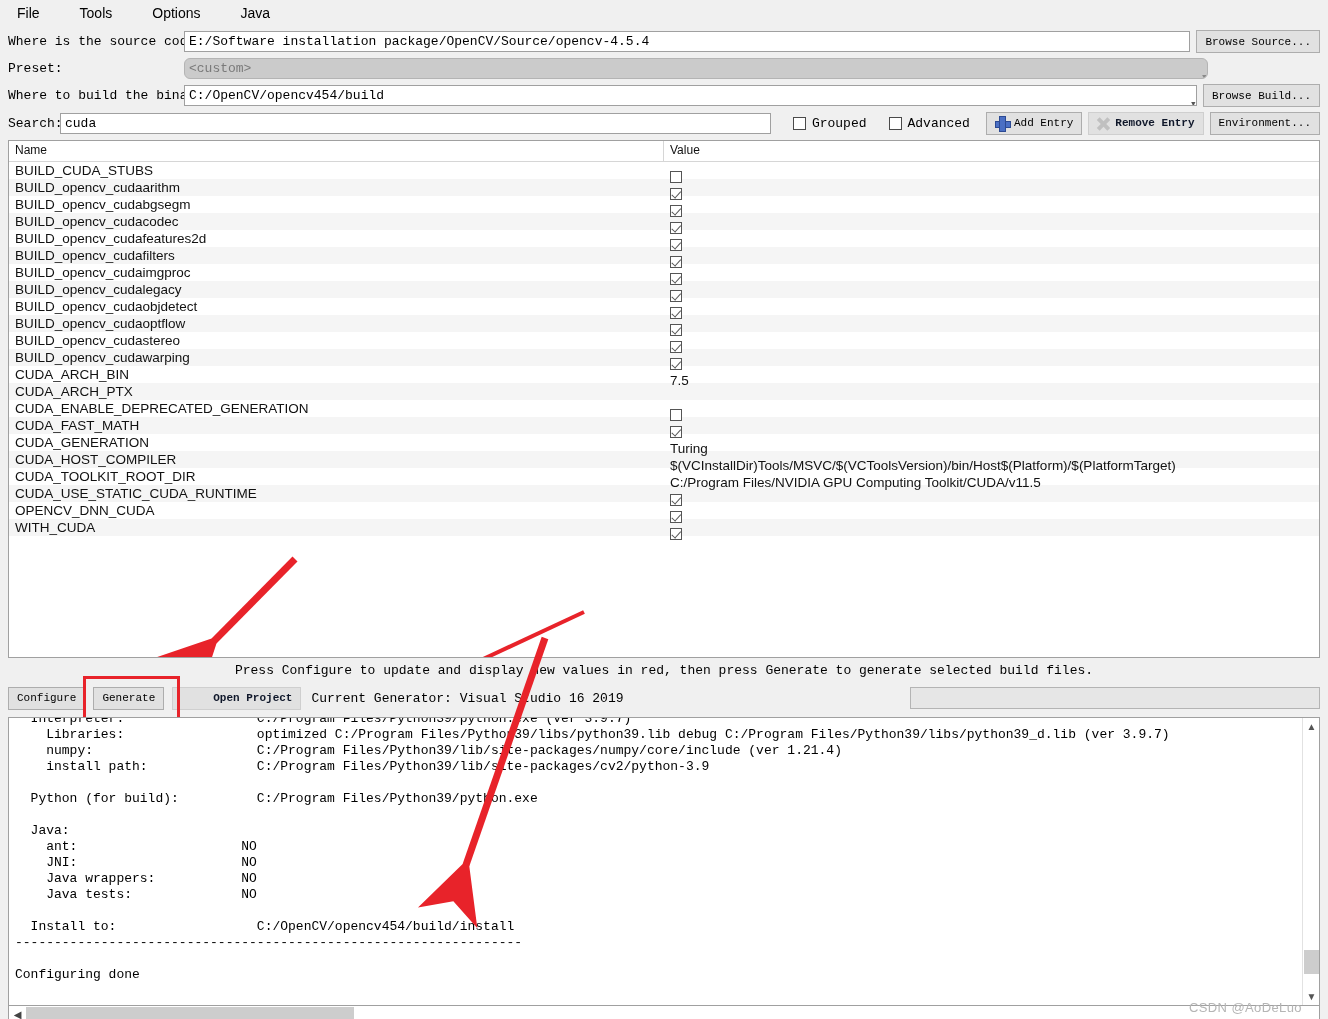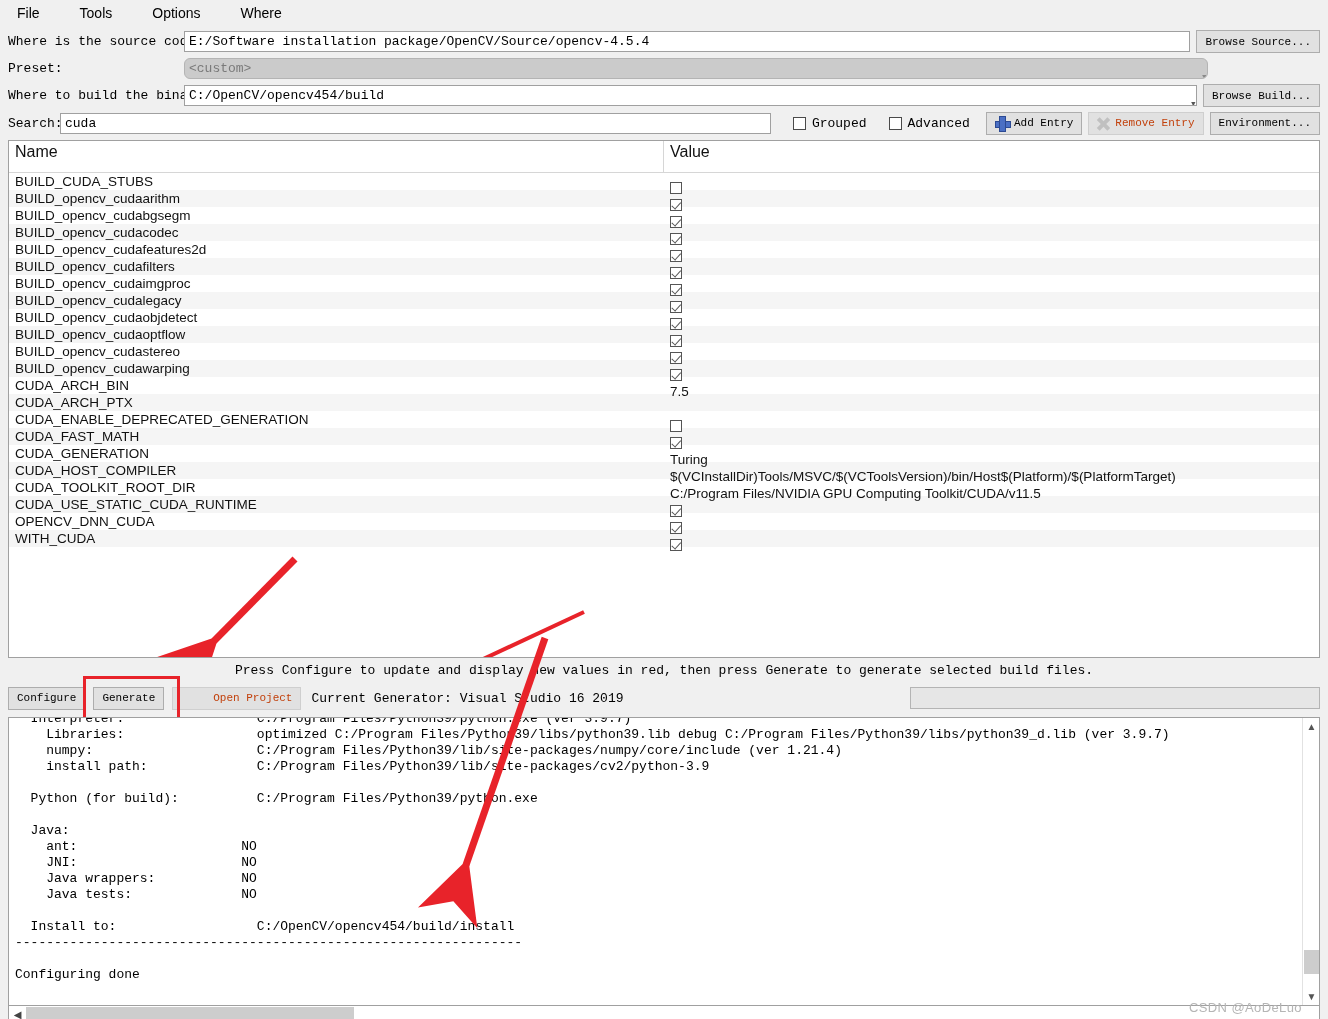--- a/index.html
+++ b/index.html
@@ -54,21 +54,21 @@
   .chev { font-size: 11px; color: #555; line-height: 1; }
   .chev.dim { color: #8a8a8a; }
 
   .btn {
     background: #e1e1e1; border: 1px solid #adadad;
     font-family: "Liberation Mono", monospace; font-size: 11px; color: #000;
     height: 23px; padding: 0 8px; margin-left: 6px;
     display: inline-flex; align-items: center; justify-content: center;
     white-space: nowrap; cursor: default;
   }
-  .btn.disabled { color: #c2410c; background: #e1e1e1; border-color: #cfcfcf; }
+  .btn.disabled { color: #0f172a; background: #e1e1e1; border-color: #cfcfcf; font-weight: bold; }
 
   
   .searchrow {
     display: flex; align-items: center; height: 24px;
     padding: 0 8px; margin-top: 2px; margin-bottom: 5px;
   }
   .search-label {
     font-family: "Liberation Mono", monospace; font-size: 13px;
     width: 52px; flex: 0 0 52px;
   }
@@ -100,22 +100,22 @@
   }
   .x-icon::before { transform: rotate(45deg); }
   .x-icon::after  { transform: rotate(-45deg); }
 
   
   .table-wrap {
     margin: 0 8px; border: 1px solid #a0a0a0; background: #fff;
     height: 518px; position: relative; overflow: hidden;
   }
   .thead {
-    display: flex; height: 32px; border-bottom: 1px solid #d6d6d6;
-    background: #fff; font-size: 16px; color: #111;
+    display: flex; height: 21px; border-bottom: 1px solid #d6d6d6;
+    background: #fff; font-size: 12px; color: #111;
   }
   .th { padding: 2px 0 0 6px; }
   .th.name { width: 655px; flex: 0 0 655px; border-right: 1px solid #d6d6d6; }
   .th.value { flex: 1; }
   .trow { display: flex; height: 17px; font-size: 13.5px; color: #111; align-items: center; }
   .trow.alt { background: #f5f5f5; }
   .td-name { width: 655px; flex: 0 0 655px; padding-left: 6px; white-space: nowrap; overflow: hidden; }
   .td-value { flex: 1; padding-left: 6px; white-space: nowrap; overflow: hidden; display: flex; align-items: center; margin-top: 12px; }
   .cellcb {
     width: 12px; height: 12px; border: 1px solid #555; background: #fff;
@@ -191,21 +191,21 @@
 </style>
 </head>
 <body>
 
 <div class="app">
 
   <div class="menubar">
     <div class="menu-item">File</div>
     <div class="menu-item">Tools</div>
     <div class="menu-item">Options</div>
-    <div class="menu-item">Where</div>
+    <div class="menu-item">Java</div>
   </div>
 
   <div class="paths">
     <div class="row">
       <div class="row-label">Where is the source code:</div>
       <div class="txtfield">E:/Software installation package/OpenCV/Source/opencv-4.5.4</div>
       <div class="btn">Browse Source...</div>
     </div>
 
     <div class="row">

